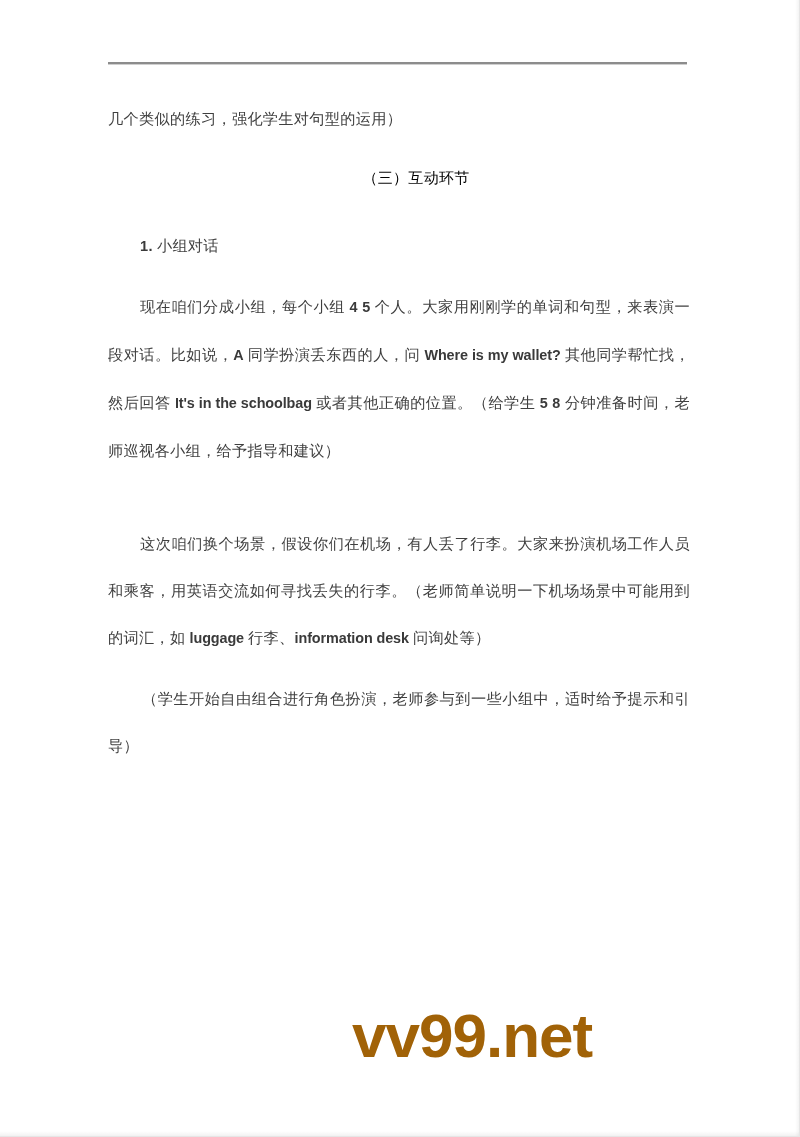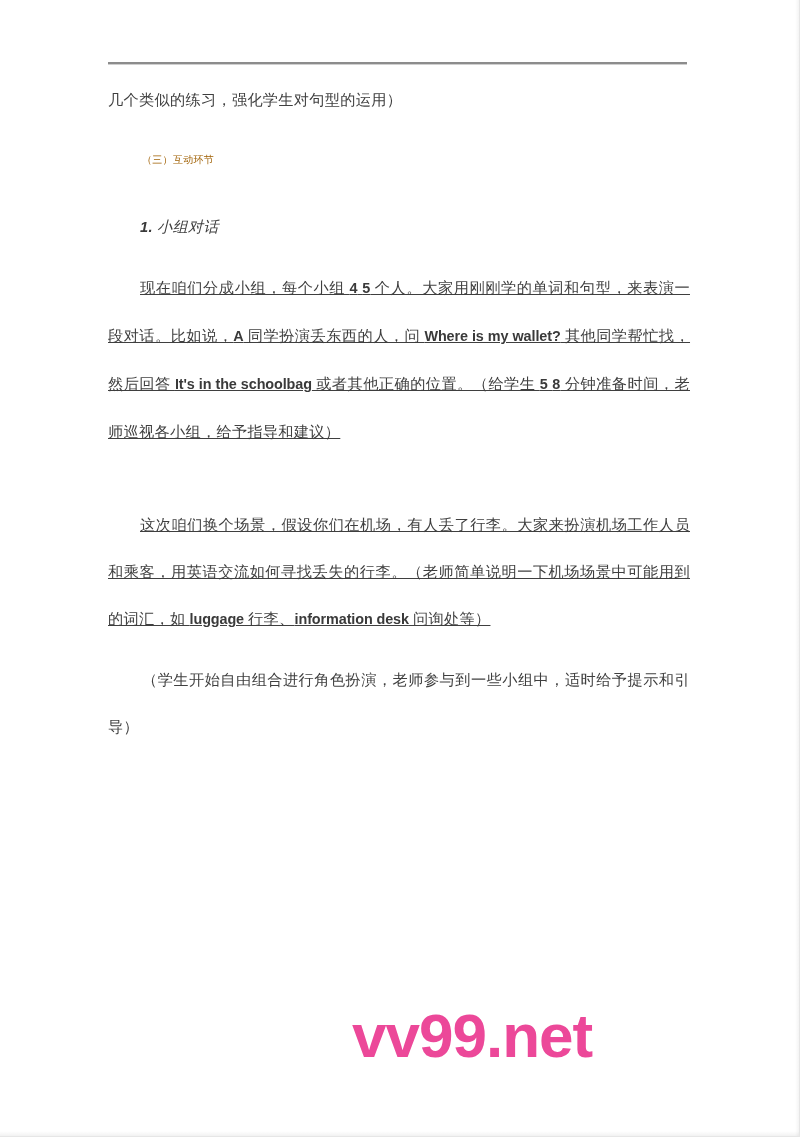--- a/index.html
+++ b/index.html
@@ -46,83 +46,82 @@
   }
 
   .watermark {
     position: absolute;
     left: 352px;
     top: 1000px;
     font-family: "Liberation Sans", "DejaVu Sans", sans-serif;
     font-size: 62px;
     font-weight: bold;
     letter-spacing: -1px;
-    color: #ec4899;
+    color: #a16207;
     white-space: nowrap;
     user-select: none;
     pointer-events: none;
     z-index: 2;
   }
 
   .header-rule {
     position: absolute;
     left: 108px;
     top: 62px;
     width: 579px;
     height: 2px;
     background: #8c8c8c;
     box-shadow: 0 1px 0 #cfcfcf;
   }
 
   .body-block {
     position: absolute;
     left: 108px;
-    top: 76px;
+    top: 95px;
     width: 582px;
   }
 
   p.para {
     margin: 0 0 0 0;
     font-size: 15.2px;
     line-height: 47px;
     color: #3f3f3f;
     text-align: justify;
     text-justify: inter-ideograph;
     letter-spacing: 0.3px;
     font-family: "Liberation Serif", "DejaVu Serif", serif;
   }
 
   p.para.indent-1 {
     text-indent: 32px;
-    text-decoration: underline;
   }
   p.para.indent-2 {
     text-indent: 34px;
   }
   p.para.flush {
     text-indent: 0;
   }
 
   p.heading {
     margin: 0;
-    font-size: 10px;
+    font-size: 15px;
     line-height: 47px;
-    color: #a16207;
+    color: #000000;
     text-indent: 34px;
     letter-spacing: 0.3px;
+    text-align: center;
   }
 
   p.numbered {
     margin: 0;
     font-size: 15.2px;
     line-height: 47px;
     color: #3f3f3f;
     text-indent: 32px;
     letter-spacing: 0.3px;
-    font-style: italic;
   }
 
   .gap-sm { height: 13px; }
   .gap-md { height: 20px; }
   .gap-lg { height: 24px; }
 
   .en {
     font-family: "Liberation Sans", "DejaVu Sans", sans-serif;
     font-size: 14.4px;
     font-weight: 600;

